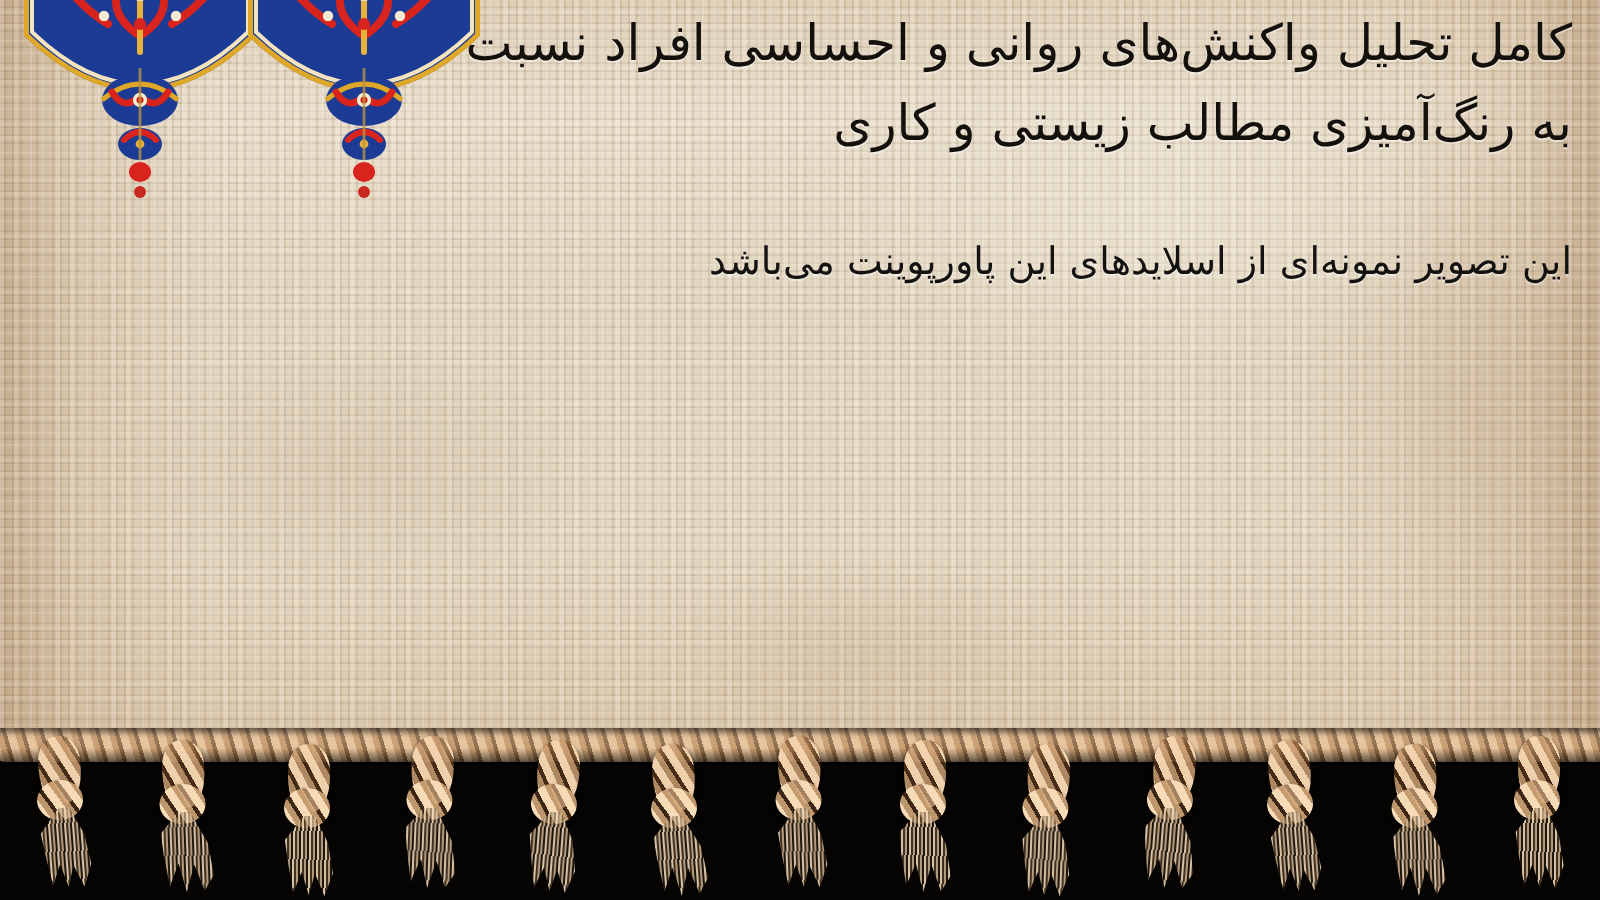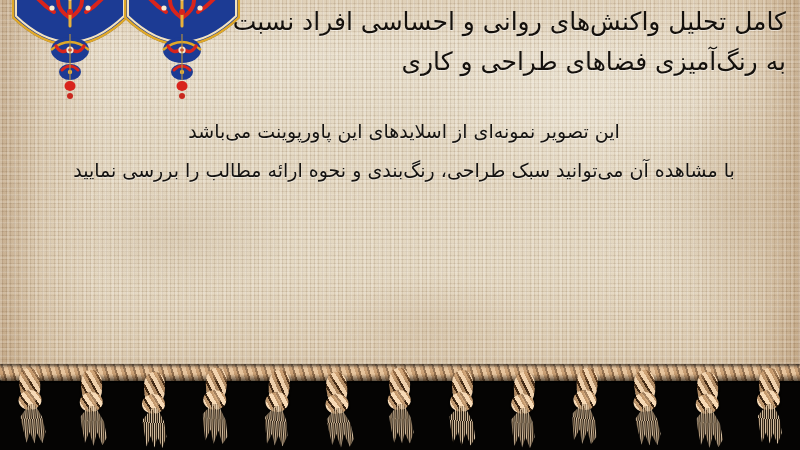--- a/index.html
+++ b/index.html
@@ -73,21 +73,21 @@
   .title-block{
     position:absolute;right:14px;top:2px;width:764px;
     text-align:right;color:#14100c;
     font-size:25px;line-height:40px;font-weight:400;
     text-shadow:0 1px 0 rgba(255,255,255,.45);
     letter-spacing:0;
   }
   .title-line{display:block;white-space:nowrap;}
   .body-block{
     position:absolute;right:14px;top:112px;width:764px;
-    text-align:center;color:#141210;
+    text-align:right;color:#141210;
     font-size:19px;line-height:39px;font-weight:400;
     text-shadow:0 1px 0 rgba(255,255,255,.40);
   }
   .body-line{display:block;white-space:nowrap;}
 
   
   .ornaments{position:absolute;left:0;top:0;width:240px;height:110px;}
   .ornament{position:absolute;top:-44px;width:120px;height:150px;}
   .orn-a{left:10px;}
   .orn-b{left:122px;}
@@ -283,26 +283,25 @@
           <path d="M60 78 L60 124" stroke="#b8933f" stroke-width="1.4" fill="none" opacity=".8"></path>
         </g>
       </svg>
     </div>
   </div>
 
   <div class="text-layer">
 
     <div class="title-block">
       <span class="title-line">کامل تحلیل واکنش‌های روانی و احساسی افراد نسبت</span>
-      <span class="title-line">به رنگ‌آمیزی فضاهای طراحی و کاری</span>
+      <span class="title-line">به رنگ‌آمیزی مطالب زیستی و کاری</span>
     </div>
 
     <div class="body-block">
       <span class="body-line">این تصویر نمونه‌ای از اسلایدهای این پاورپوینت می‌باشد</span>
-      <span class="body-line">با مشاهده آن می‌توانید سبک طراحی، رنگ‌بندی و نحوه ارائه مطالب را بررسی نمایید</span>
     </div>
   </div>
 
   <div class="fringe-band">
     <div class="cord"></div>
     <div class="cord-shade"></div>
     <div id="tassels">
         <div class="tassel" style="left: 13.7692px; top: 4px; transform: rotate(-4.4deg);">
           <div class="knot"></div>
           <div class="knot2"></div>

